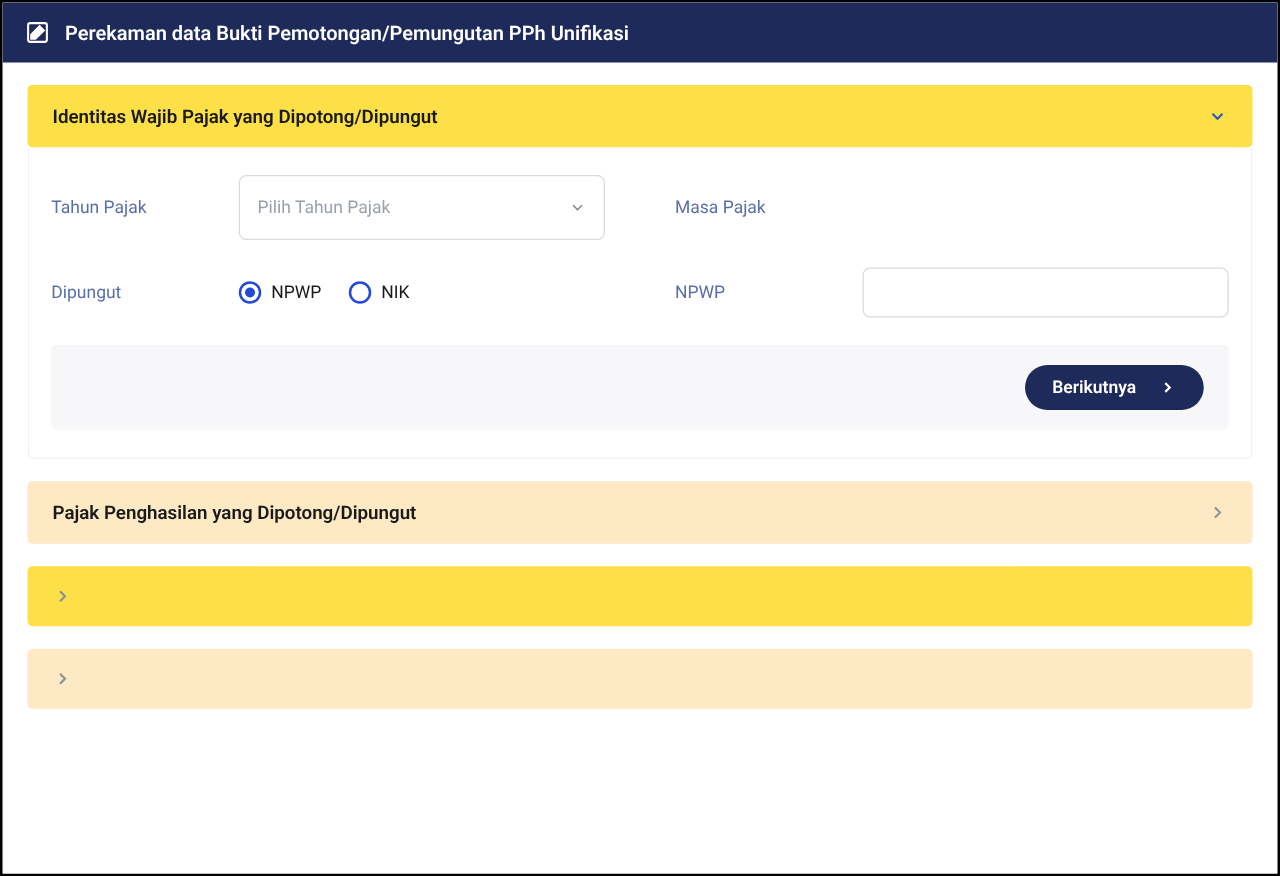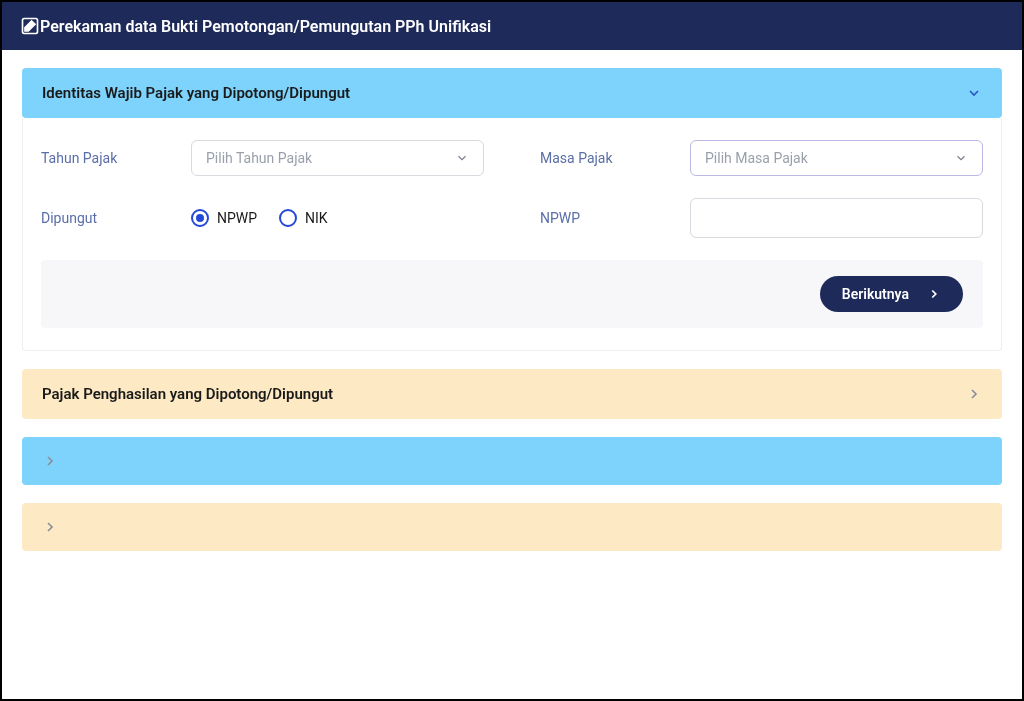--- a/index.html
+++ b/index.html
@@ -4,20 +4,21 @@
   <style>
     * { box-sizing: border-box; margin: 0; padding: 0; font-family: -apple-system, BlinkMacSystemFont, "Segoe UI", Roboto, Helvetica, Arial, sans-serif; }
     body { background: #fff; width: 1024px; height: 701px; overflow: hidden; border: 2px solid #000; }
 
     .header {
       background: #1e2a5a;
       color: #fff;
       padding: 14px 18px;
       display: flex;
       align-items: center;
+      gap: 12px;
       font-size: 16px;
       font-weight: 600;
     }
     .header .icon-box {
       display: inline-flex;
       align-items: center;
       justify-content: center;
       width: 20px;
       height: 20px;
     }
@@ -35,21 +36,21 @@
       padding: 16px 20px;
       display: flex;
       align-items: center;
       justify-content: space-between;
       font-size: 15px;
       font-weight: 600;
       color: #1a1a1a;
       border-radius: 4px;
       cursor: pointer;
     }
-    .accordion-header.blue { background: #7dd3fc; }
+    .accordion-header.blue { background: #fde047; }
     .accordion-header.cream { background: #fde9c3; }
 
     .chevron { display: inline-flex; align-items: center; }
     .chevron svg { width: 16px; height: 16px; }
     .chevron.down svg { stroke: #2b57c5; }
     .chevron.right svg { stroke: #8a8f99; }
 
     .panel {
       background: #fff;
       border: 1px solid #eee;
@@ -66,21 +67,21 @@
     .col { display: flex; align-items: center; flex: 1; }
     .lbl {
       color: #5a6ea8;
       font-size: 14px;
       width: 150px;
       flex-shrink: 0;
     }
 
     .select {
       flex: 1;
-      height: 36px;
+      height: 52px;
       border: 1px solid #d9d9e0;
       border-radius: 6px;
       background: #fff;
       display: flex;
       align-items: center;
       justify-content: space-between;
       padding: 0 14px;
       color: #9aa0ab;
       font-size: 14px;
       cursor: pointer;
@@ -177,28 +178,20 @@
             <span>Pilih Tahun Pajak</span>
             <span class="chev">
               <svg viewBox="0 0 24 24" fill="none" stroke-width="2">
                   <polyline points="6 9 12 15 18 9"></polyline>
                 </svg>
             </span>
           </div>
         </div>
         <div class="col">
           <span class="lbl">Masa Pajak</span>
-          <div class="select hl">
-            <span>Pilih Masa Pajak</span>
-            <span class="chev">
-              <svg viewBox="0 0 24 24" fill="none" stroke-width="2">
-                  <polyline points="6 9 12 15 18 9"></polyline>
-                </svg>
-            </span>
-          </div>
         </div>
       </div>
 
       <div class="row">
         <div class="col">
           <span class="lbl">Dipungut</span>
           <div class="radios">
             <div class="radio">
               <span class="rcircle sel"></span>
               <span>NPWP</span>

